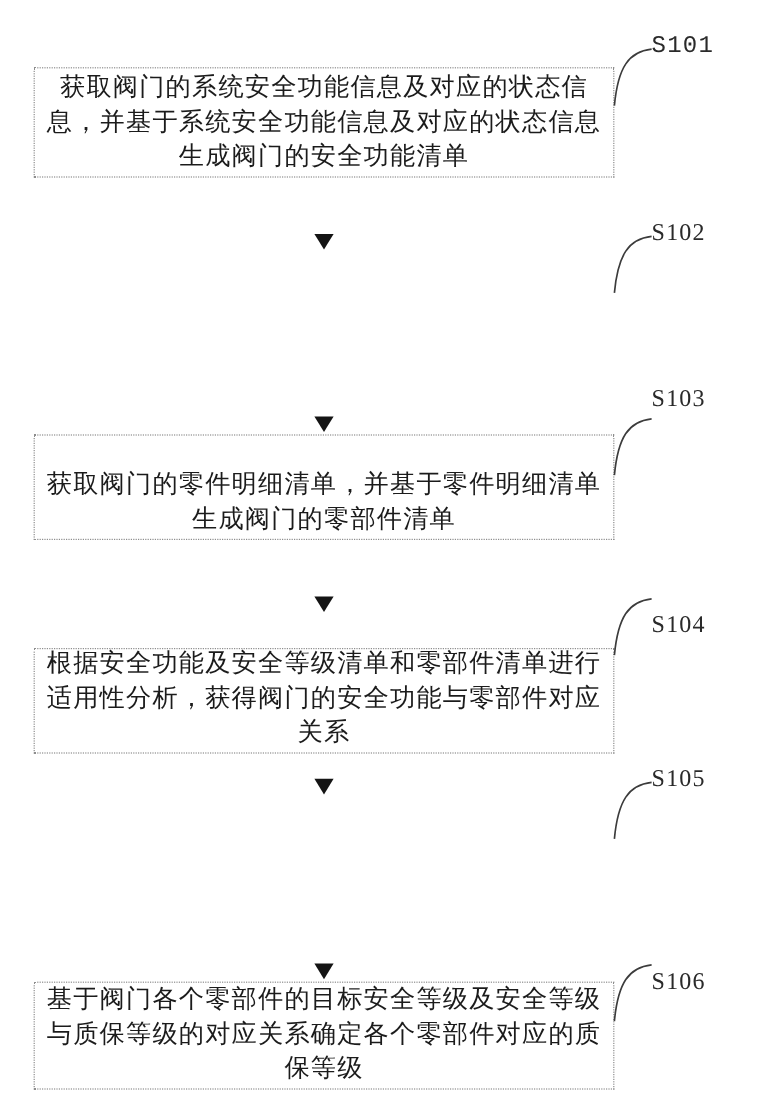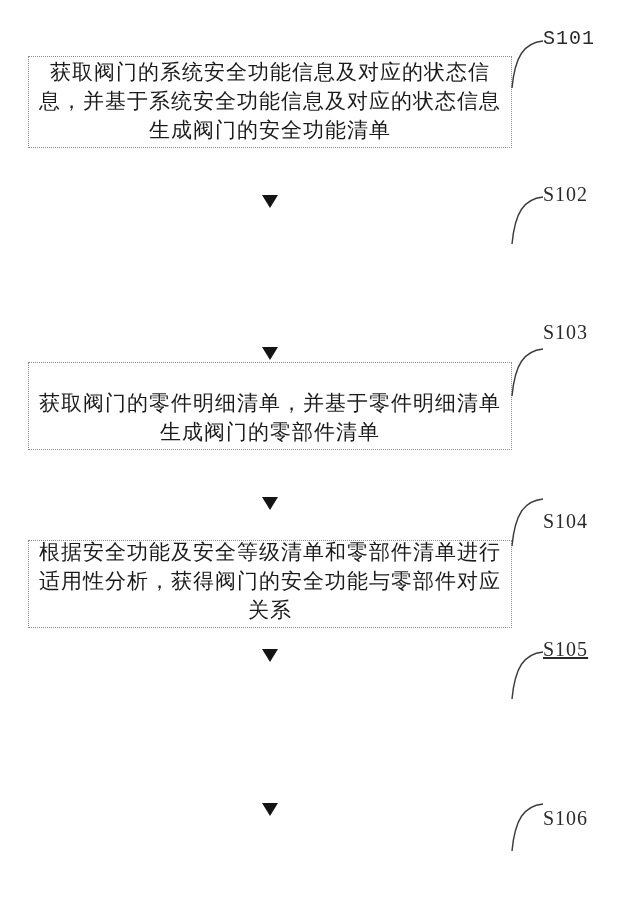--- a/index.html
+++ b/index.html
@@ -63,21 +63,21 @@
     left: 543px;
     font-size: 20px;
     letter-spacing: 1px;
     color: #2a2a2a;
     white-space: nowrap;
   }
   .lbl-s1 { top: 27px; font-family: Liberation Mono, monospace;  }
   .lbl-s2 { top: 183px; }
   .lbl-s3 { top: 321px; }
   .lbl-s4 { top: 510px; }
-  .lbl-s5 { top: 638px; text-decoration: underline; }
+  .lbl-s5 { top: 638px; }
   .lbl-s6 { top: 807px; text-align: right; }
 
   .leader {
     position: absolute;
     left: 498px;
     width: 50px;
     height: 58px;
   }
   .ldr-s1 { top: 36px;  }
   .ldr-s2 { top: 192px; }
@@ -128,18 +128,21 @@
     <path d="M45,5 C26,7 17,20 14,52"></path>
   </svg>
 
   <div class="down-arrow arr-s5"></div>
   <div class="step-label lbl-s5">S105</div>
   <svg class="leader ldr-s5" viewBox="0 0 50 58">
     <path d="M45,5 C26,7 17,20 14,52"></path>
   </svg>
 
   <div class="down-arrow arr-s6"></div>
+  <div class="flow-box box-s6">
+    <span class="box-text">基于阀门各个零部件的目标安全等级及安全等级与质保等级的对应关系确定各个零部件对应的质保等级</span>
+  </div>
   <div class="step-label lbl-s6">S106</div>
   <svg class="leader ldr-s6" viewBox="0 0 50 58">
     <path d="M45,5 C26,7 17,20 14,52"></path>
   </svg>
 
 </div>
 
 </body></html>

